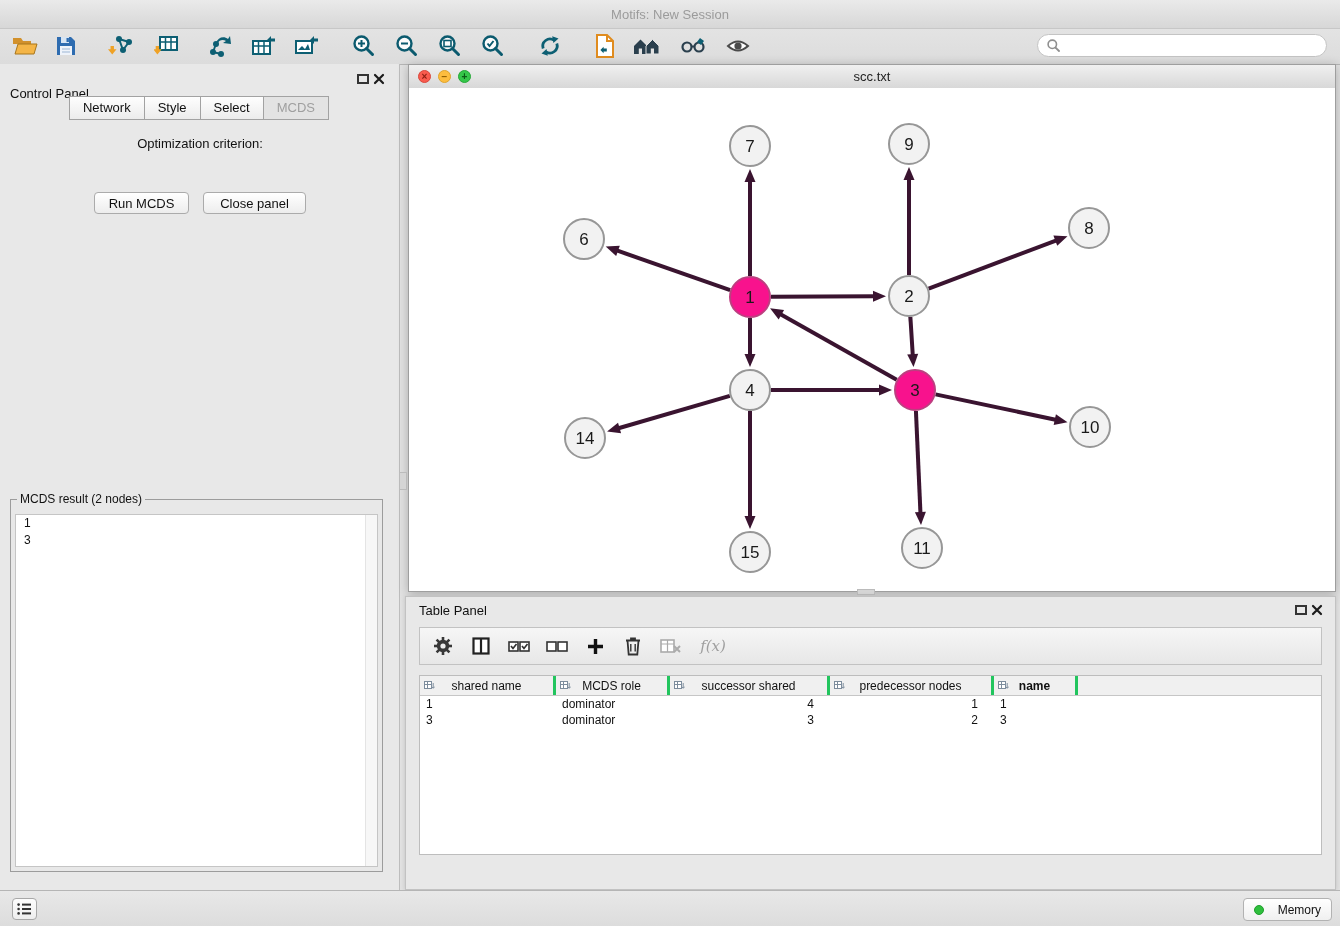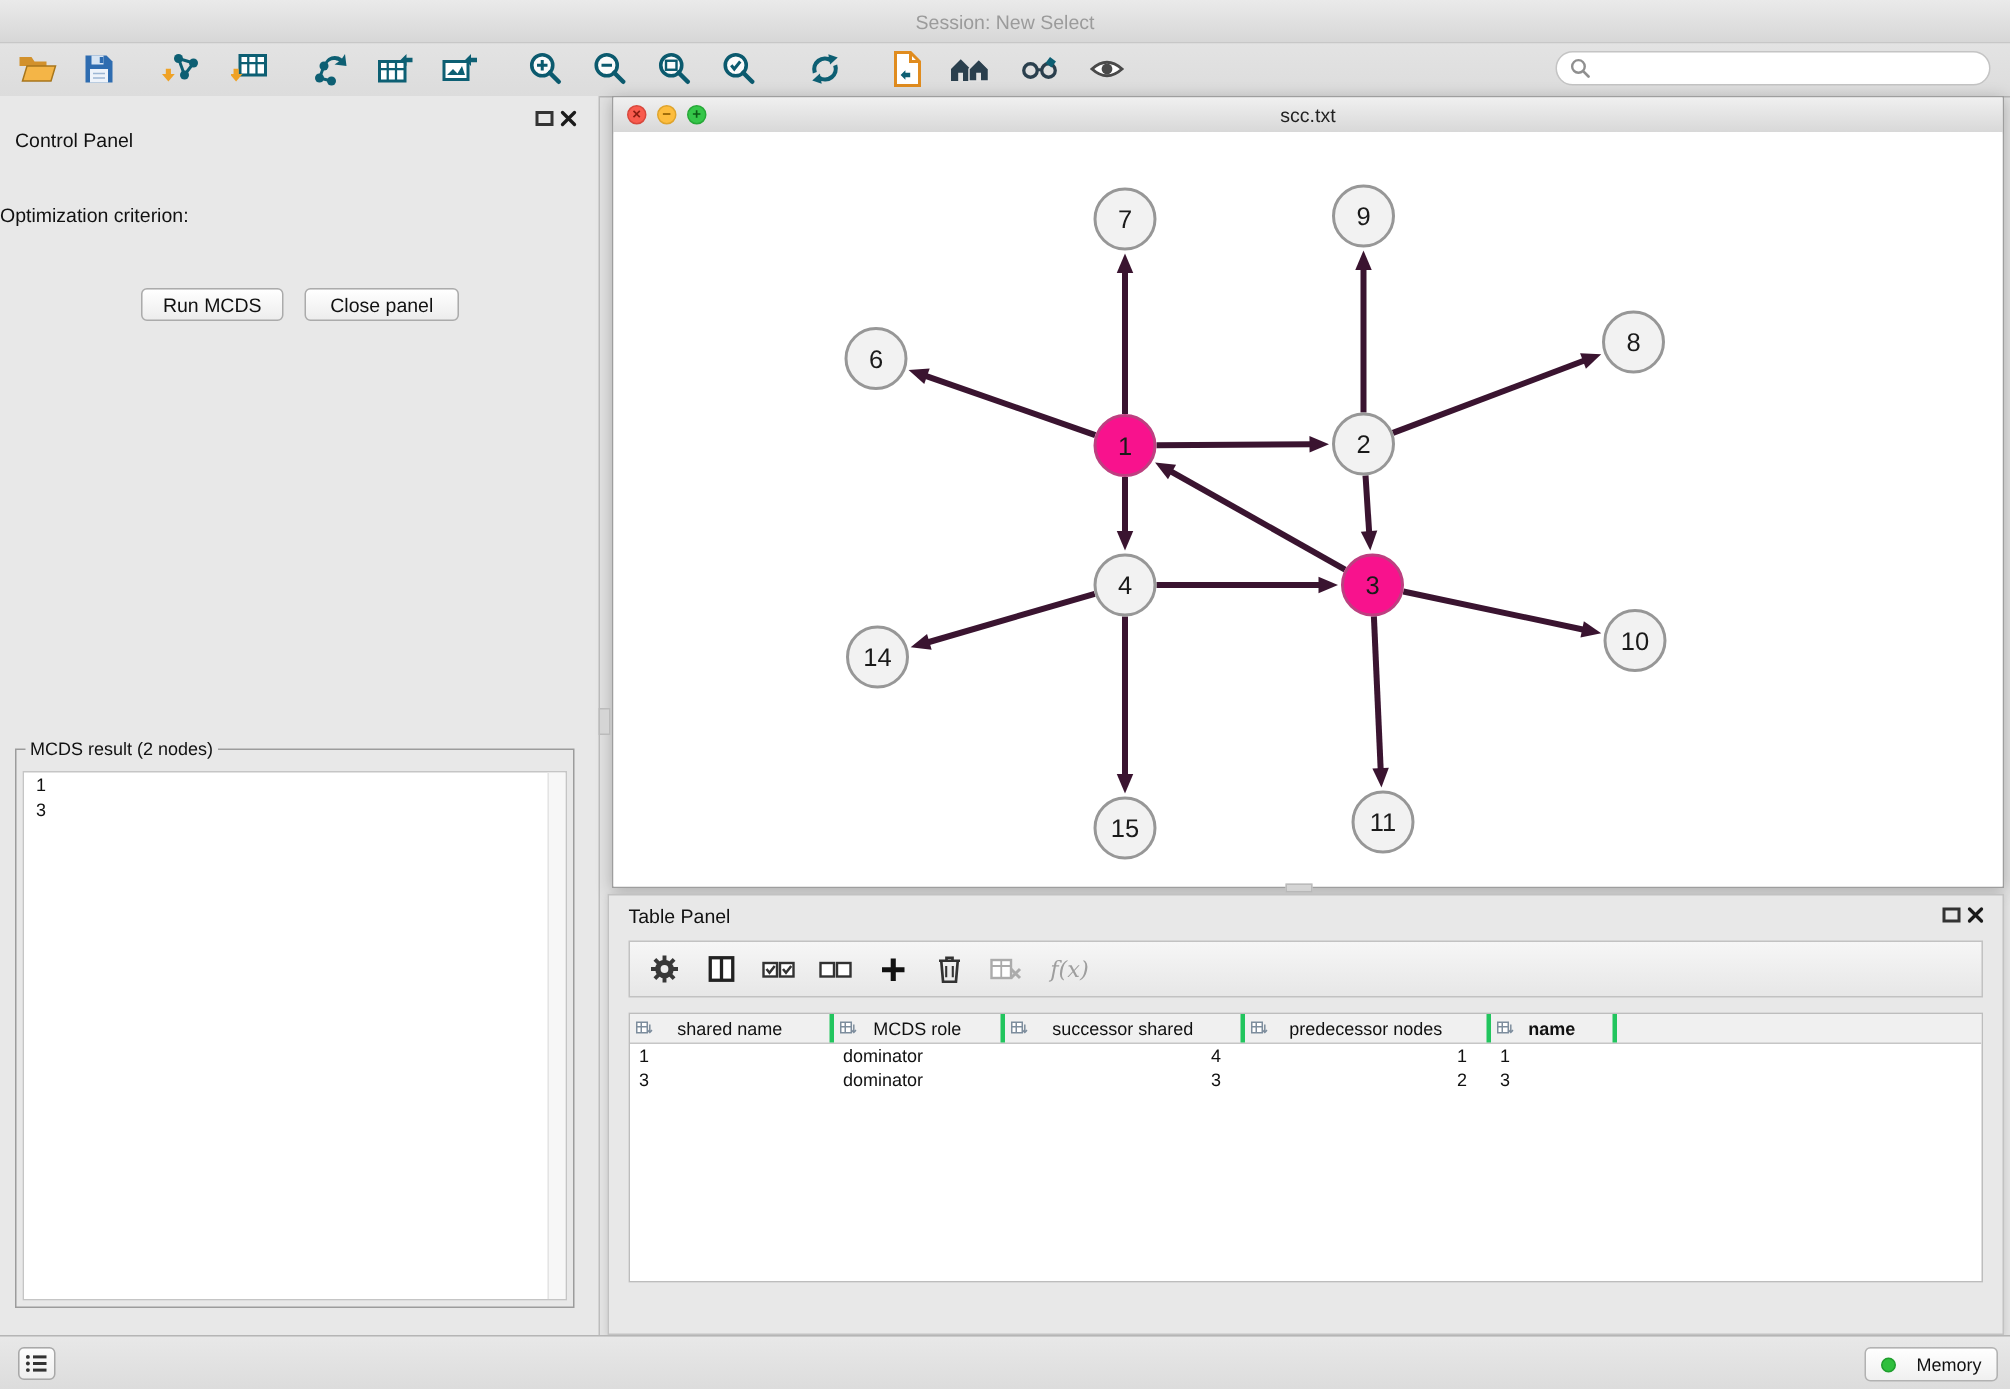--- a/index.html
+++ b/index.html
@@ -16,21 +16,21 @@
   .search-wrap input{border:none;outline:none;flex:1;font-size:12px;font-family:inherit;background:transparent;margin-left:6px;color:#333;}
 
   
   .control-panel{position:absolute;left:0;top:64px;width:400px;height:826px;background:#e8e8e8;border-right:1px solid #bdbdbd;box-sizing:border-box;}
   .cp-title{position:absolute;left:10px;top:22px;font-size:13px;color:#111;}
   .float-btn{position:absolute;top:10px;width:12px;height:10px;border:2px solid #333;background:transparent;padding:0;}
   .x-btn{position:absolute;top:8px;width:14px;height:14px;background:none;border:none;padding:0;}
   .cp-tabs{position:absolute;left:0;top:32px;width:100%;display:flex;justify-content:center;}
   .tab{border:1px solid #a2a2a2;margin-left:-1px;padding:3px 13px 4px;font-size:13px;background:linear-gradient(#fefefe,#ececec);color:#111;white-space:nowrap;}
   .tab.tab-selected{background:#e3e3e3;color:#9f9f9f;}
-  .opt-label{position:absolute;left:0;top:72px;width:400px;text-align:left;font-size:13px;color:#111;}
+  .opt-label{position:absolute;left:0;top:72px;width:400px;text-align:center;font-size:13px;color:#111;}
   .criterion-select{position:absolute;left:44px;top:95px;width:309px;height:23px;background:#fff;border:1px solid #b3b3b3;border-radius:4px;box-sizing:border-box;display:flex;align-items:center;padding:0 6px 0 10px;font-size:13px;color:#111;}
   .criterion-select .stepper{margin-left:auto;}
   .btn{position:absolute;height:22px;border:1px solid #ababab;border-radius:4px;background:linear-gradient(#ffffff,#ededed);font-size:13px;color:#111;font-family:inherit;}
   .run-btn{left:94px;top:128px;width:95px;}
   .closepanel-btn{left:203px;top:128px;width:103px;}
   .result-fieldset{position:absolute;left:10px;top:428px;width:373px;height:380px;border:1px solid #9c9c9c;padding:0;margin:0;box-sizing:border-box;}
   .result-fieldset legend{font-size:12px;color:#111;margin-left:6px;padding:0 3px;background:#e8e8e8;}
   .result-list{position:absolute;left:4px;right:4px;top:8px;bottom:4px;background:#fff;border:1px solid #c5c5c5;overflow:hidden;}
   .result-item{font-size:12px;line-height:17px;padding-left:8px;color:#111;}
   .result-item:first-child{padding-top:3px;}
@@ -68,21 +68,21 @@
   .memory-btn{position:absolute;right:8px;top:7px;height:23px;border:1px solid #b2b2b2;border-radius:4px;background:linear-gradient(#ffffff,#f0f0f0);display:flex;align-items:center;gap:14px;padding:0 10px;font-size:12px;color:#111;font-family:inherit;}
   .green-dot{width:10px;height:10px;border-radius:50%;background:#2fbf3d;border:1px solid #1f9e2d;box-sizing:border-box;}
 
   .splitter-v{position:absolute;left:399px;top:472px;width:8px;height:18px;background:#d5d5d5;border:1px solid #bbb;box-sizing:border-box;}
   .splitter-h{position:absolute;left:857px;top:589px;width:18px;height:6px;background:#d5d5d5;border:1px solid #bbb;box-sizing:border-box;}
 </style>
 </head>
 <body>
 
 <div class="titlebar">
-  <span>Session: New Select</span>
+  <span>Motifs: New Session</span>
 </div>
 
 <div class="toolbar">
 
   <button class="tb-btn" style="left:8px">
     <svg width="26" height="20" viewBox="0 0 26 20">
       <path d="M1 2 h8 l2 3 h8 v3 h-18 z" fill="#d2912c"></path>
       <path d="M3 18 L6 8 h19 l-3 10 z" fill="#f4b547" stroke="#a8761c" stroke-width="1"></path>
     </svg>
   </button>
@@ -233,20 +233,26 @@
 
 <div class="control-panel">
   <span class="cp-title">Control Panel</span>
   <button class="float-btn" style="right:30px"></button>
   <button class="x-btn" style="right:12px">
     <svg width="12" height="12" viewBox="0 0 12 12">
       <path d="M2 2 L10 10 M10 2 L2 10" stroke="#1b1b1b" stroke-width="2.2" stroke-linecap="round"></path>
     </svg>
   </button>
 
+  <div class="cp-tabs">
+      <div class="tab">Network</div>
+      <div class="tab">Style</div>
+      <div class="tab">Select</div>
+      <div class="tab tab-selected">MCDS</div>
+    </div>
 
   <div class="opt-label">Optimization criterion:</div>
 
 
   <button class="btn run-btn">Run MCDS</button>
   <button class="btn closepanel-btn">Close panel</button>
 
   <fieldset class="result-fieldset">
     <legend>MCDS result (2 nodes)</legend>
     <div class="result-list">

